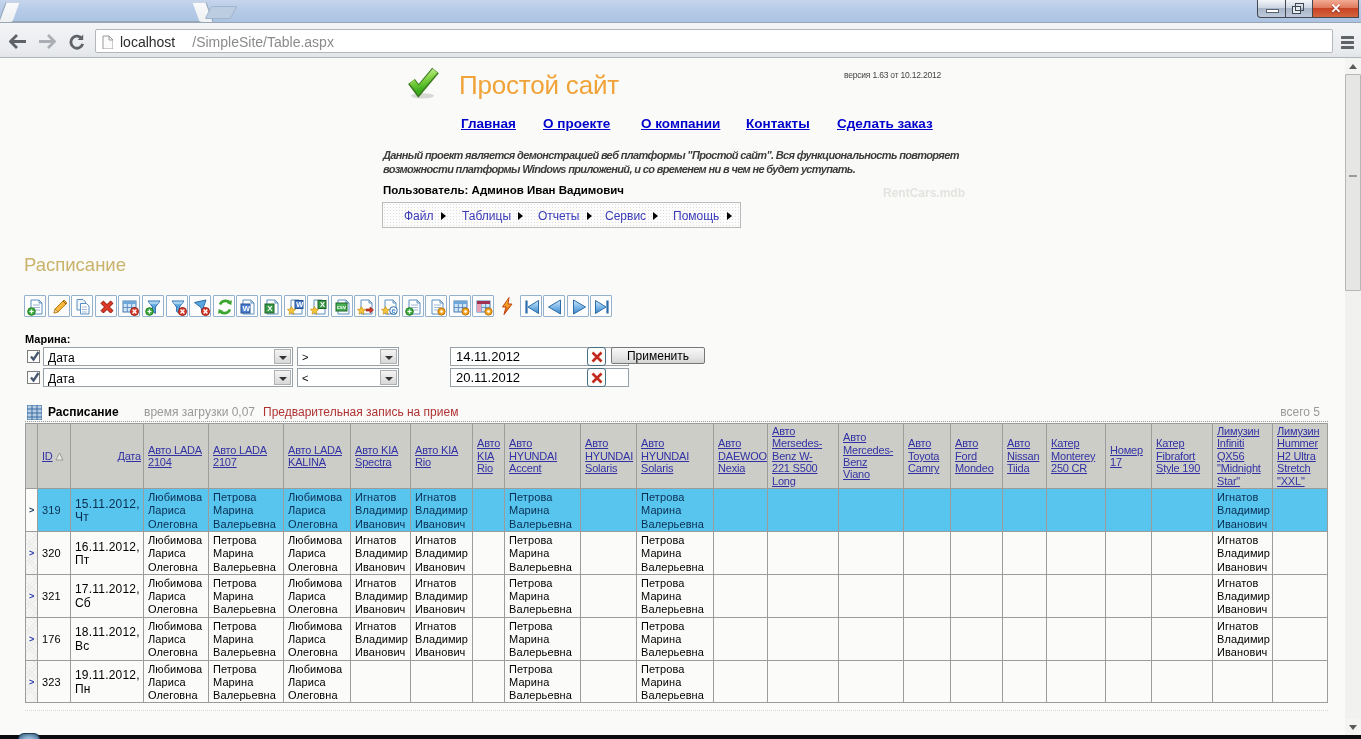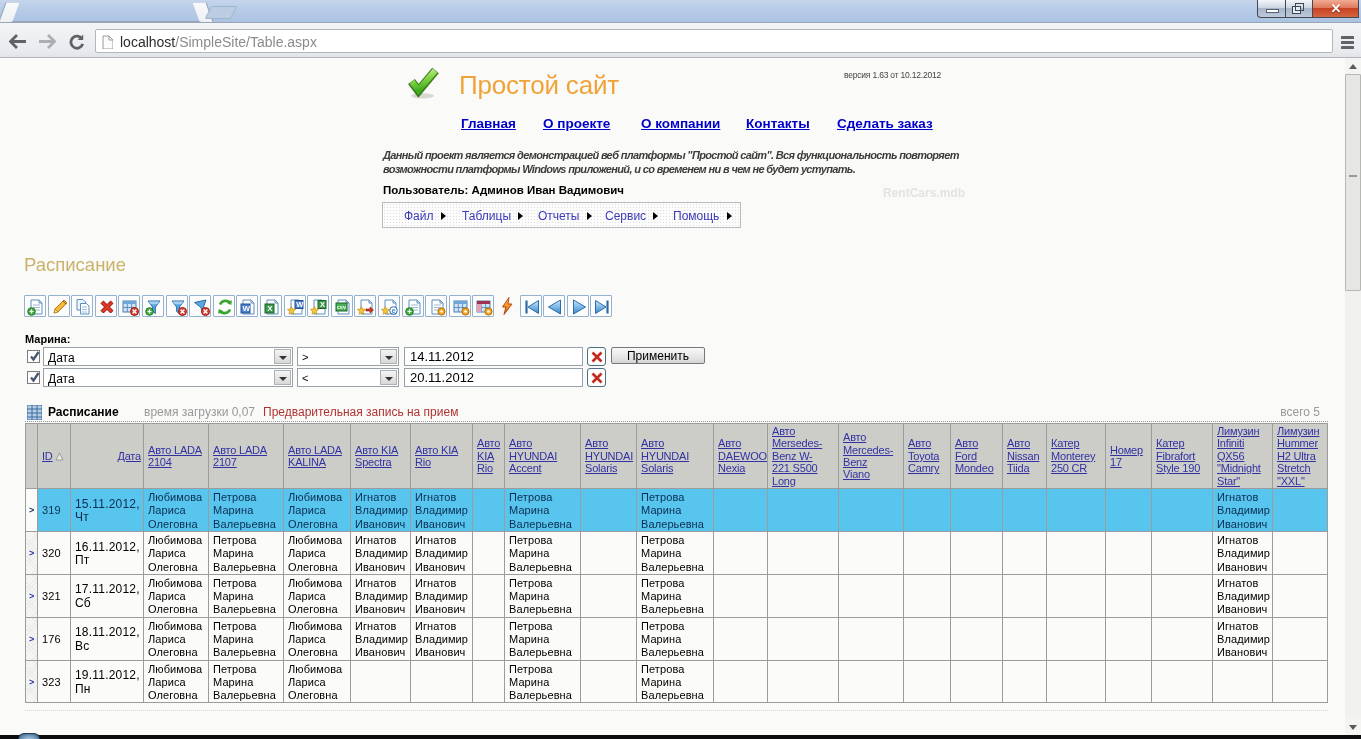--- a/index.html
+++ b/index.html
@@ -26,21 +26,21 @@
 #tabicon { left:19px; top:5px; }
 #tabtxt { left:37px; top:5px; font-size:12px; color:#222; }
 #tabx { left:176px; top:4px; font-size:11px; color:#666; font-weight:bold; }
 #newtab { left:208px; top:6px; width:26px; height:13px; background:#bccde2; transform:skewX(-28deg); border-radius:2px; border:1px solid #9fb4cd; }
 
 #toolbar { left:0; top:22px; width:1361px; height:36px;
   background:linear-gradient(180deg,#f3f4f6 0%,#e9ebee 80%,#e2e5e8 100%);
   border-bottom:1px solid #b2b6ba; border-top:1px solid #98a5b5; }
 #addr { left:95px; top:29px; width:1238px; height:24px; background:#fff; border:1px solid #b3b7ba; border-radius:2px; }
 #urltxt { left:120px; top:34px; font-size:14px; color:#2b2b2b; }
-#urltxt .gray { color:#8b8b8b; }
+#urltxt .gray { color:#8b8b8b;margin-left:17px; }
 .navarrow { top:34px; }
 #menuicon { left:1341px; top:36px; width:13px; }
 #menuicon div { height:3px; background:#606469; margin-bottom:2px; border-radius:0.5px; }
 
 
 #page { left:0; top:58px; width:1345px; height:675px; background:#fafaf8; }
 
 
 #sbar { left:1345px; top:58px; width:16px; height:677px; background:#f1f1ef; }
 #sbar .btn { position:absolute; left:0; width:16px; height:17px; background:#f4f4f2; }
@@ -69,21 +69,21 @@
 .ibtn svg { position:absolute; left:2px; top:2px; }
 
 
 #filters { left:25px; top:333px; font-size:11px; font-weight:bold; color:#000; }
 .chk { position:absolute; width:13px; height:13px; border:1px solid #7c7c7c; background:#fdfdfd; }
 .combo { position:absolute; height:19px; border:1px solid #98a0a8; background:#fff; font-size:12px; color:#000; }
 .combo .txt { position:absolute; left:4px; top:3px; }
 .combo .drop { position:absolute; right:1px; top:1px; bottom:1px; width:17px;
   background:linear-gradient(180deg,#f4f4f4,#d8d8d8); border:1px solid #b0b0b0; }
 .combo .drop .da { position:absolute; left:4px; top:6px; width:0; height:0; border-left:4px solid transparent; border-right:4px solid transparent; border-top:4px solid #333; }
-.field { position:absolute; height:19px; border:1px solid #98a0a8; background:#fff; font-size:13px; color:#000; padding:1px 0 0 5px; }
+.field { position:absolute; height:19px; border:1px solid #98a0a8; background:#fff; font-size:13px; color:#000; padding:1px 0 0 5px;margin-left:46px; }
 .xbtn { position:absolute; width:19px; height:19px; border:1px solid #4a7086; border-radius:3px; background:#fdfdfb; text-align:center; }
 #applybtn { position:absolute; left:611px; top:347px; width:94px; height:17px; border:1px solid #777; border-radius:2px;
   background:linear-gradient(180deg,#f8f8f8,#e6e6e6 60%,#d4d4d4); font-size:12px; text-align:center; line-height:16px; }
 
 
 #tlabel { left:25px; top:405px; width:1303px; height:17px; border-bottom:1px dotted #999; font-size:12px; }
 
 
 table#grid { position:absolute; left:25px; top:423px; border-collapse:collapse; table-layout:fixed; width:1303px; }
 #grid th, #grid td { border:1px solid #9c9c9c; font-size:11px; padding:1px 2px 1px 4px; vertical-align:middle; overflow:hidden; }

